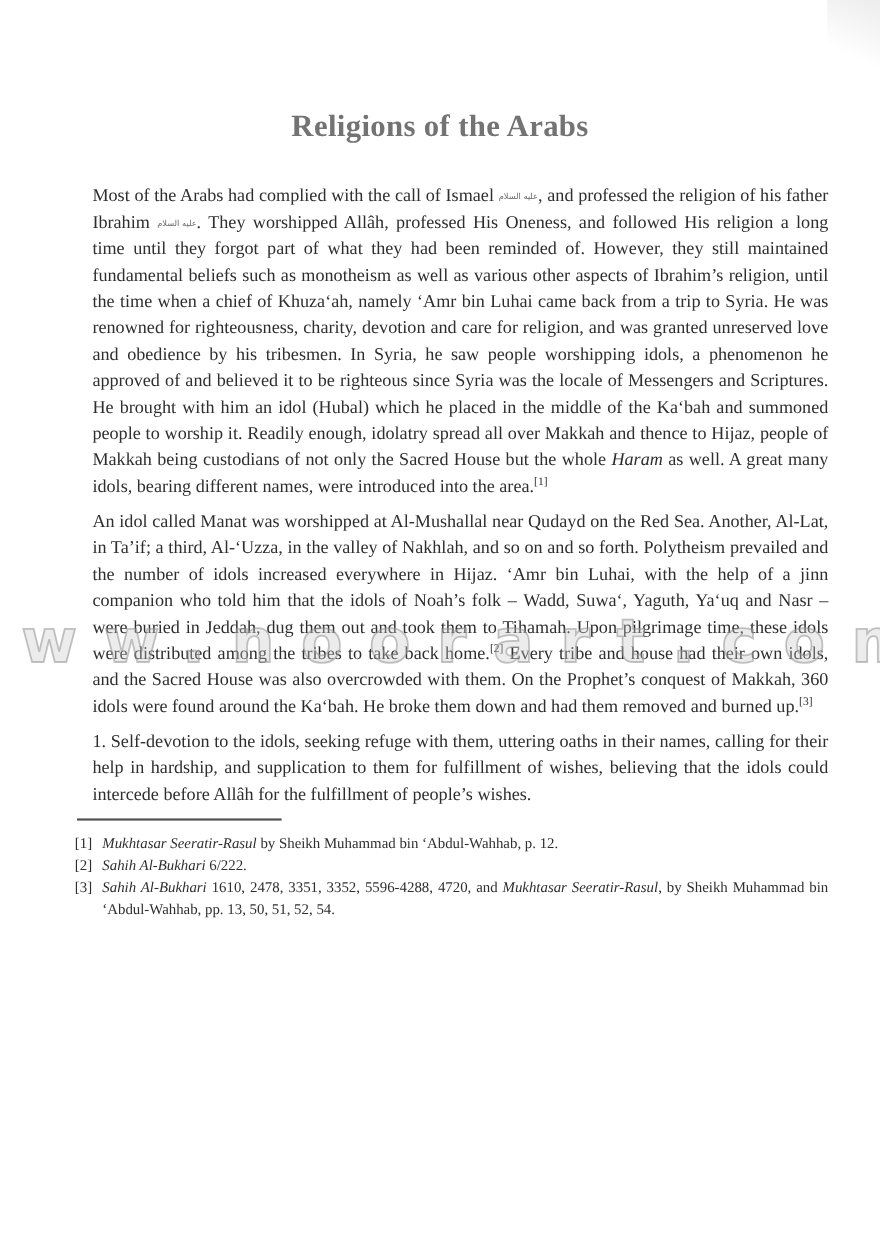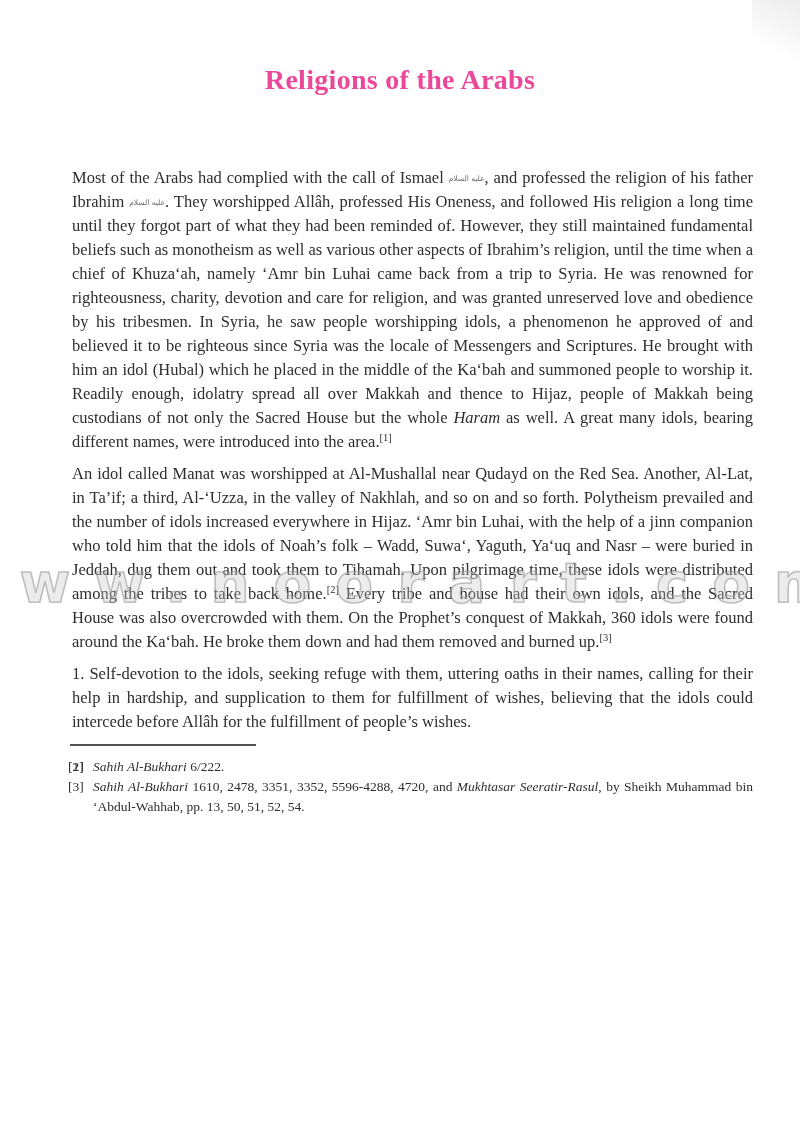--- a/index.html
+++ b/index.html
@@ -14,36 +14,36 @@
     color: #2e2e2e;
   }
   .smudge {
     position: absolute;
     right: 0; top: 0;
     width: 48px; height: 80px;
     background: linear-gradient(205deg, rgba(208,208,211,0.40), rgba(255,255,255,0) 62%);
   }
   .title {
     margin: 0;
-    padding-top: 64px;
+    padding-top: 100px;
     text-align: center;
     font-size: 28px;
     line-height: 32px;
     font-weight: bold;
-    color: #ec4899;
+    color: #737373;
     letter-spacing: 0.3px;
   }
   .content {
     position: absolute;
     left: 68px;
     top: 166px;
     width: 685px;
   }
   p.body-p {
-    margin: 0 0 8px 4px;
+    margin: 0 0 8px 16px;
     font-size: 16.5px;
     line-height: 24px;
     text-align: justify;
     text-justify: inter-word;
     color: #2e2e2e;
   }
   .it { font-style: italic; }
   sup.fnref {
     font-size: 10.5px;
     line-height: 0;
@@ -105,21 +105,21 @@
 
   <div class="content">
     <p class="body-p"><span>Most of the Arabs had complied with the call of Ismael </span><span class="honorific">عليه السلام</span><span>, and professed the religion of his father Ibrahim </span><span class="honorific">عليه السلام</span><span>. They worshipped Allâh, professed His Oneness, and followed His religion a long time until they forgot part of what they had been reminded of. However, they still maintained fundamental beliefs such as monotheism as well as various other aspects of Ibrahim’s religion, until the time when a chief of Khuza‘ah, namely ‘Amr bin Luhai came back from a trip to Syria. He was renowned for righteousness, charity, devotion and care for religion, and was granted unreserved love and obedience by his tribesmen. In Syria, he saw people worshipping idols, a phenomenon he approved of and believed it to be righteous since Syria was the locale of Messengers and Scriptures. He brought with him an idol (Hubal) which he placed in the middle of the Ka‘bah and summoned people to worship it. Readily enough, idolatry spread all over Makkah and thence to Hijaz, people of Makkah being custodians of not only the Sacred House but the whole </span><span class="it">Haram</span><span> as well. A great many idols, bearing different names, were introduced into the area.</span><sup class="fnref">[1]</sup></p>
     <p class="body-p"><span>An idol called Manat was worshipped at Al-Mushallal near Qudayd on the Red Sea. Another, Al-Lat, in Ta’if; a third, Al-‘Uzza, in the valley of Nakhlah, and so on and so forth. Polytheism prevailed and the number of idols increased everywhere in Hijaz. ‘Amr bin Luhai, with the help of a jinn companion who told him that the idols of Noah’s folk – Wadd, Suwa‘, Yaguth, Ya‘uq and Nasr – were buried in Jeddah, dug them out and took them to Tihamah. Upon pilgrimage time, these idols were distributed among the tribes to take back home.</span><sup class="fnref">[2]</sup><span> Every tribe and house had their own idols, and the Sacred House was also overcrowded with them. On the Prophet’s conquest of Makkah, 360 idols were found around the Ka‘bah. He broke them down and had them removed and burned up.</span><sup class="fnref">[3]</sup></p>
     <p class="body-p"><span>1. Self-devotion to the idols, seeking refuge with them, uttering oaths in their names, calling for their help in hardship, and supplication to them for fulfillment of wishes, believing that the idols could intercede before Allâh for the fulfillment of people’s wishes.</span></p>
 
     <hr class="fn-rule">
 
     <div class="footnotes">
       <div class="fn">
-        <span class="fn-marker">[1]</span>
+        <span class="fn-marker">[1]</span><span><span class="it">Mukhtasar Seeratir-Rasul</span><span> by Sheikh Muhammad bin ‘Abdul-Wahhab, p. 12.</span></span>
       </div>
       <div class="fn">
         <span class="fn-marker">[2]</span><span><span class="it">Sahih Al-Bukhari</span><span> 6/222.</span></span>
       </div>
       <div class="fn">
         <span class="fn-marker">[3]</span><span><span class="it">Sahih Al-Bukhari</span><span> 1610, 2478, 3351, 3352, 5596-4288, 4720, and </span><span class="it">Mukhtasar Seeratir-Rasul</span><span>, by Sheikh Muhammad bin ‘Abdul-Wahhab, pp. 13, 50, 51, 52, 54.</span></span>
       </div>
     </div>
   </div>
 

